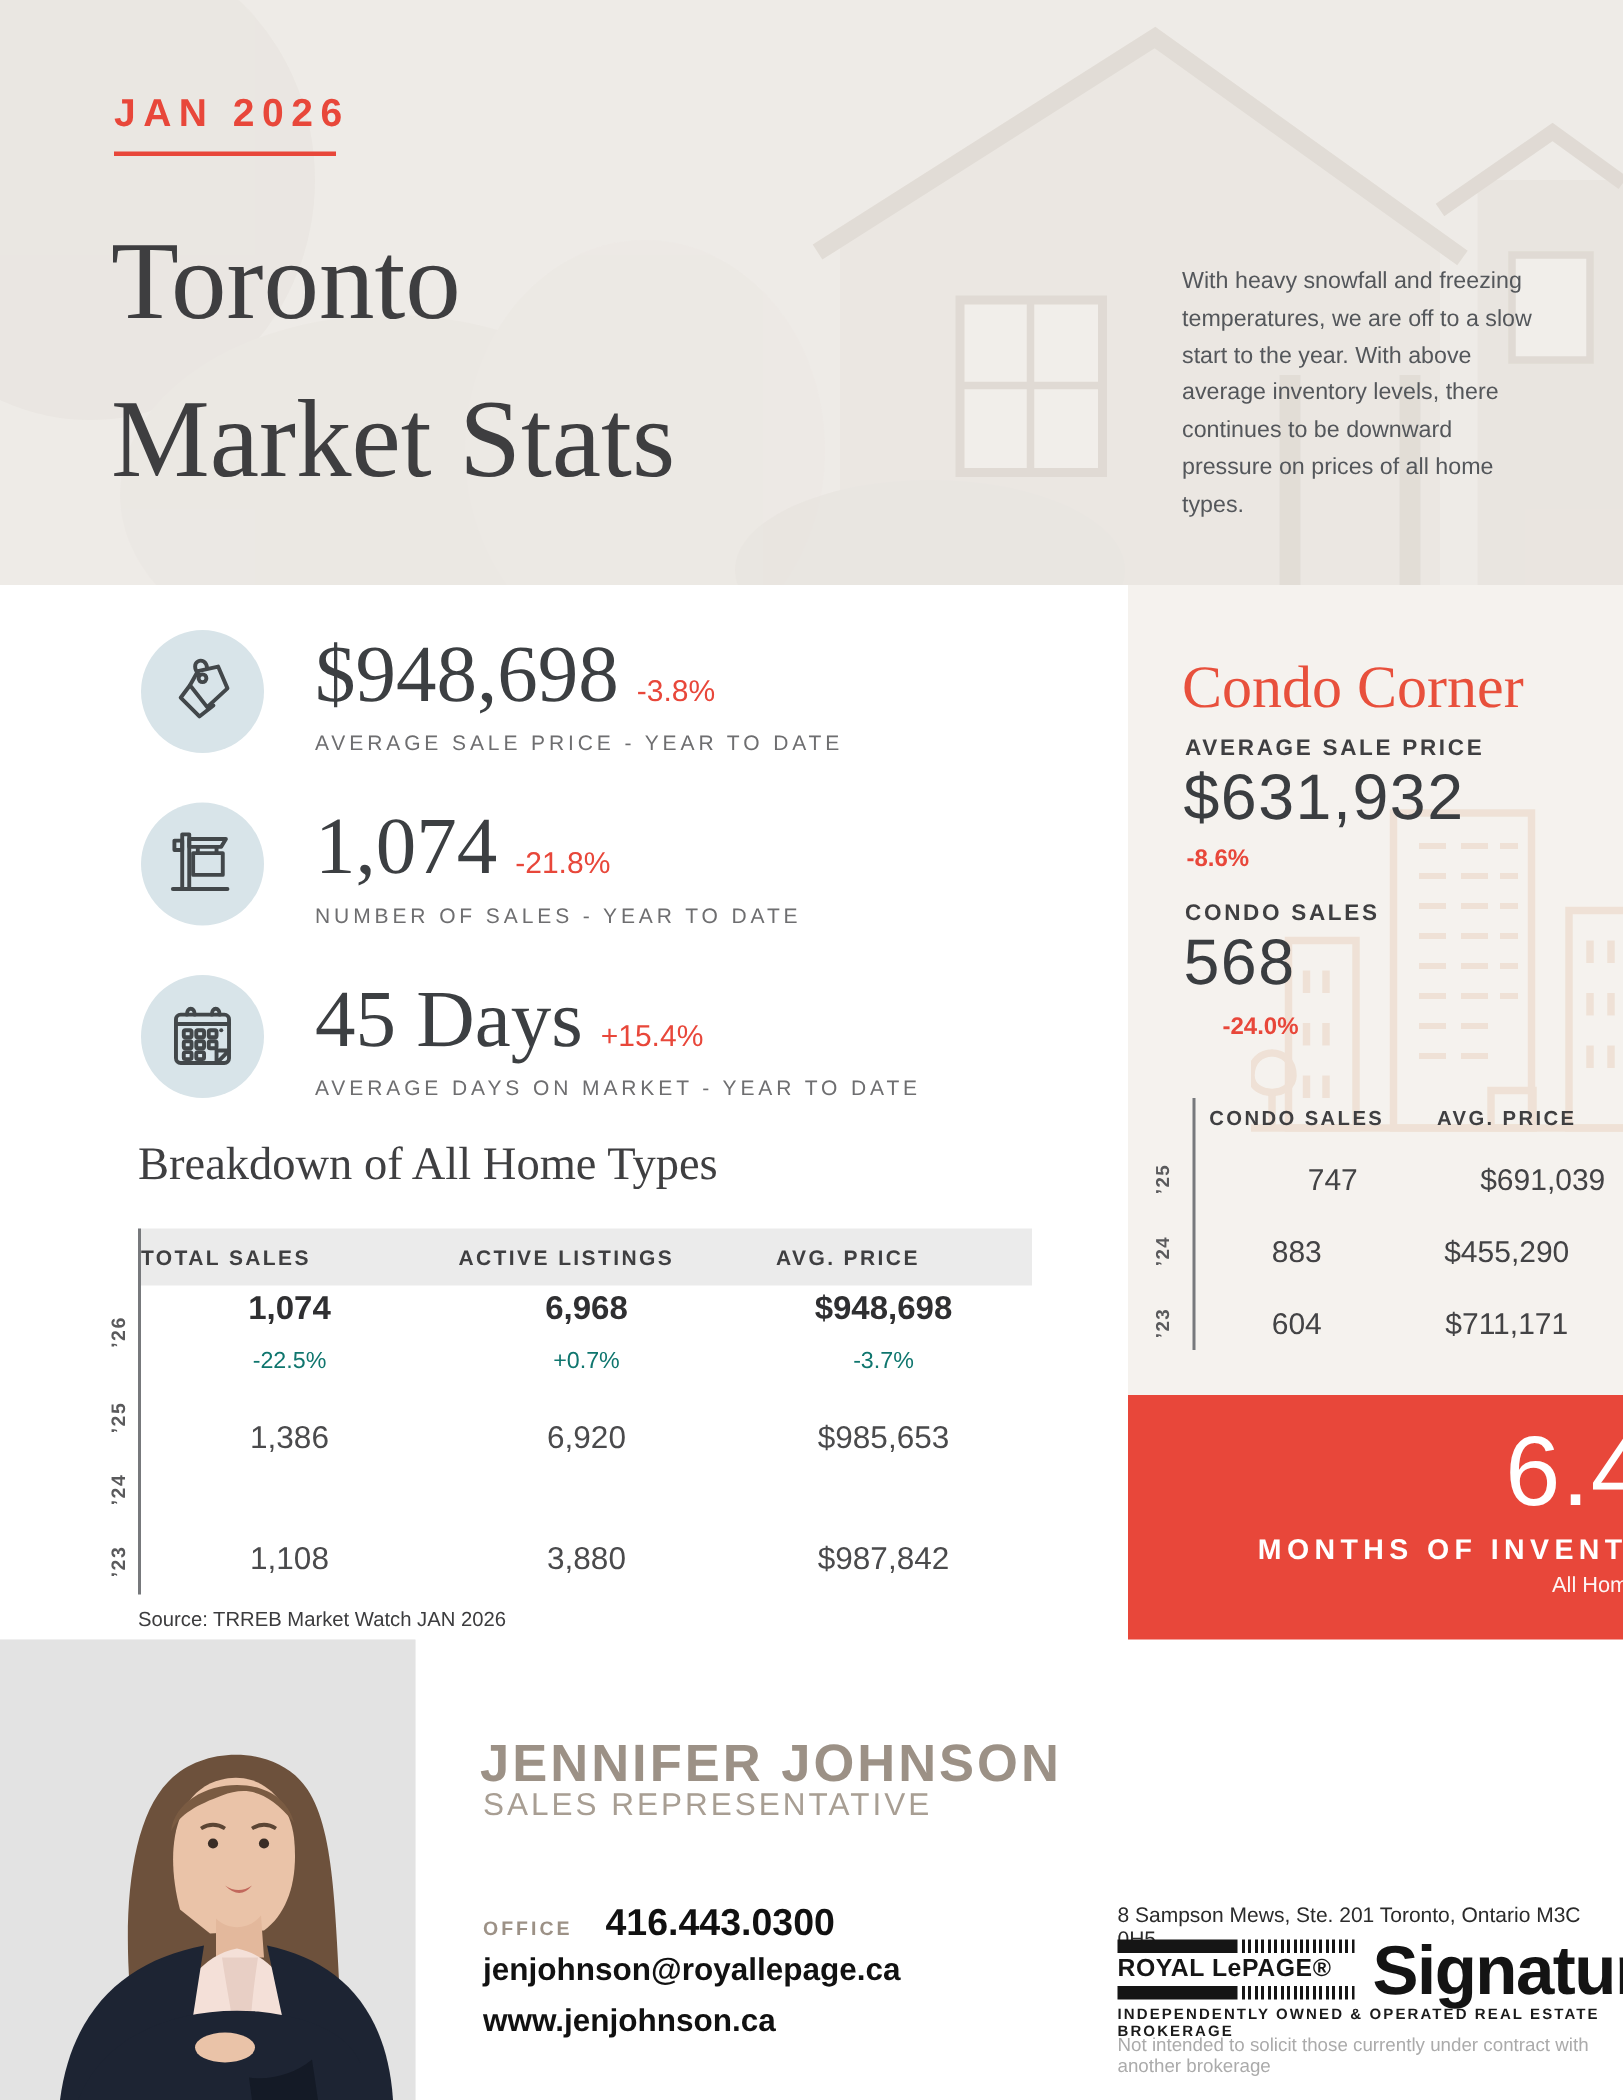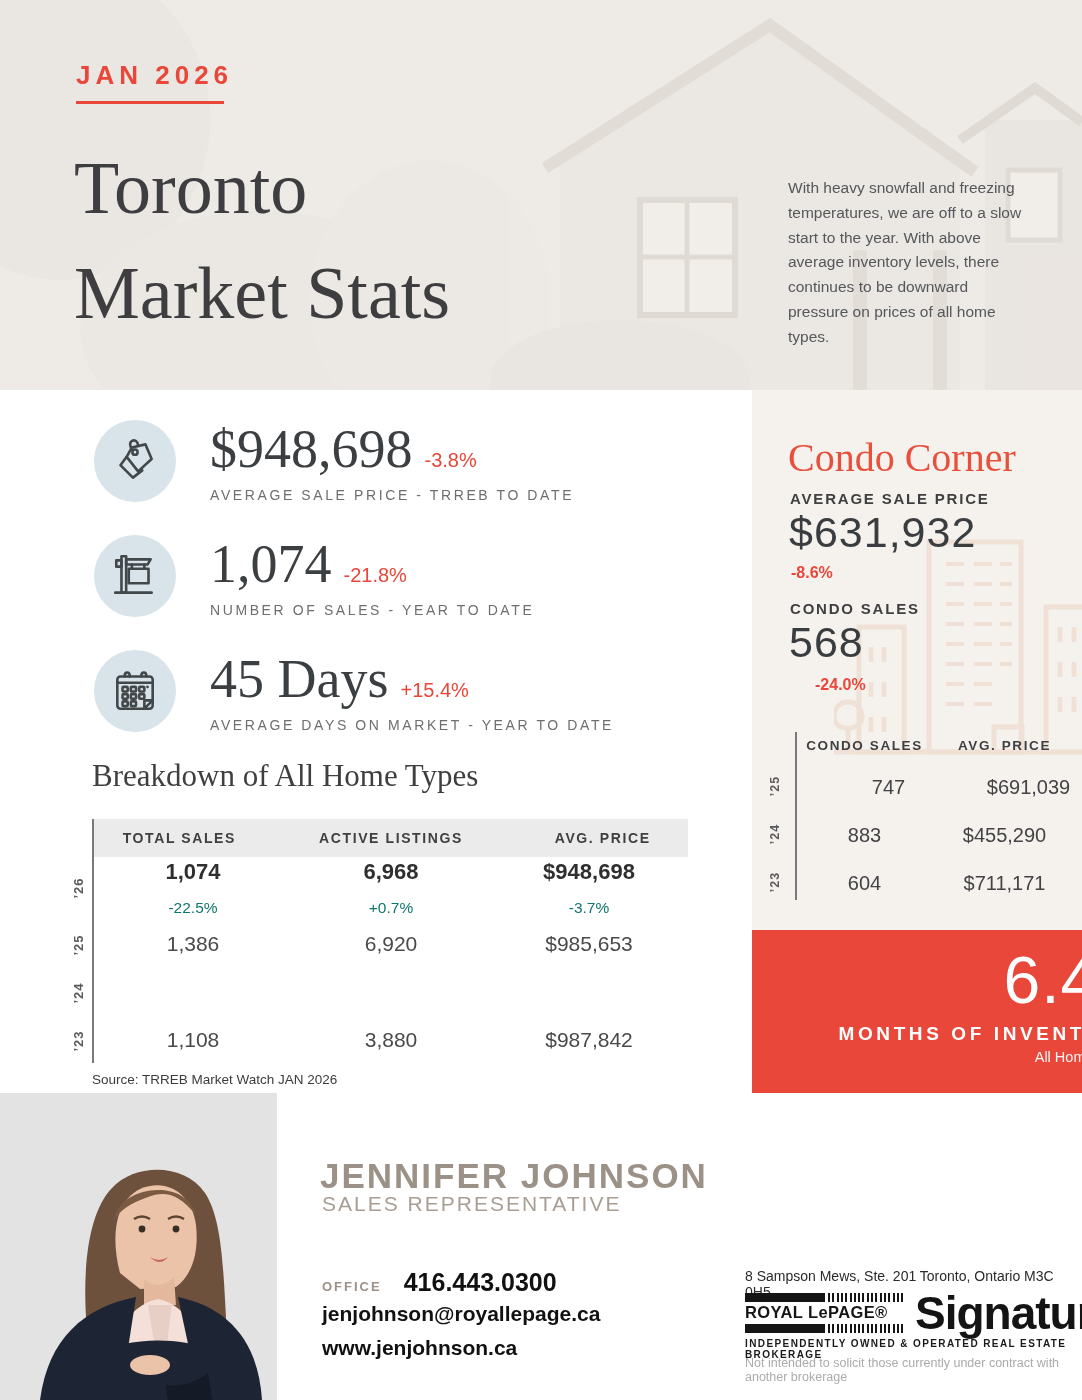--- a/index.html
+++ b/index.html
@@ -20,26 +20,26 @@
   .stat-icon { width:82px; height:82px; border-radius:50%; background:#d8e4e9; display:flex; align-items:center; justify-content:center; flex:0 0 82px; }
   .stat-body { margin-left:34px; padding-top:0; }
   .stat-valueline { display:flex; align-items:baseline; }
   .stat-value { font-family:"Liberation Serif", serif; font-size:54px; line-height:1.08; color:#3c3f42; }
   .stat-change { font-size:20px; color:#e8473a; margin-left:12px; }
   .stat-label { font-size:14px; letter-spacing:2.6px; color:#6e6e70; margin-top:9px; }
 
   
   .bd-title { position:absolute; left:92px; top:758px; font-family:"Liberation Serif", serif; font-size:31px; color:#3f3f41; }
   .bd-table { position:absolute; left:92px; top:819px; width:596px; height:244px; border-left:2px solid #77797c; }
-  .bd-head { height:38px; background:#ebebeb; display:grid; grid-template-columns:1fr 1fr 1fr; align-items:center; text-align:center; font-weight:bold; font-size:14px; letter-spacing:1.6px; color:#3f3f41;gap:41px; }
+  .bd-head { height:38px; background:#ebebeb; display:grid; grid-template-columns:1fr 1fr 1fr; align-items:center; font-weight:bold; font-size:14px; letter-spacing:1.6px; color:#3f3f41;gap:41px; }
   .bd-row { position:absolute; left:0; width:100%; display:grid; grid-template-columns:1fr 1fr 1fr; text-align:center; }
   .bd-row-current { top:40px; }
   .bd-val-b { font-size:22px; font-weight:bold; color:#2f2f31; }
   .bd-pct { font-size:15.5px; color:#0f766e; margin-top:14px; }
-  .bd-row-25 { top:113px; } .bd-row-24 { top:161px; } .bd-row-23 { top:209px; }
+  .bd-row-25 { top:128px; } .bd-row-24 { top:161px; } .bd-row-23 { top:209px; }
   .bd-val { font-size:21px; color:#4a4a4c; }
   .year-tab { position:absolute; width:32px; height:32px; display:flex; align-items:center; justify-content:center; transform:rotate(-90deg); font-size:13px; font-weight:bold; letter-spacing:1px; color:#5a5a5c; }
   .source-note { position:absolute; left:92px; top:1072px; font-size:13.5px; color:#3c3c3e; }
 
   
   .condo-panel { position:absolute; left:752px; top:390px; width:346px; height:540px; background:#f5f2ee; overflow:hidden;padding-left:36px; }
   .condo-art { position:absolute; right:-6px; top:142px; opacity:.85; }
   .condo-title { position:absolute; left:36px; top:44px; font-family:"Liberation Serif", serif; font-size:40px; color:#e8503c; }
   .condo-lbl { position:absolute; left:38px; font-size:15px; font-weight:bold; letter-spacing:1.8px; color:#3f3f41; }
   .condo-big { position:absolute; left:37px; font-size:43px; color:#3a3d40; letter-spacing:1px; }
@@ -122,21 +122,21 @@
           <circle cx="50" cy="33" r="5"></circle>
           <path d="M46 29 C30 12, 54 2, 56 20" fill="none"></path>
         </g>
       </svg>
     </div>
     <div class="stat-body">
       <div class="stat-valueline">
         <span class="stat-value">$948,698</span>
         <span class="stat-change">-3.8%</span>
       </div>
-      <div class="stat-label">AVERAGE SALE PRICE - TRREB TO DATE</div>
+      <div class="stat-label">AVERAGE SALE PRICE - YEAR TO DATE</div>
     </div>
   </div>
 
   <div class="stat" style="top:535px;">
     <div class="stat-icon">
       <svg width="52" height="52" viewBox="0 0 100 100" fill="none">
         <g stroke="#42474a" stroke-width="5" stroke-linejoin="round" stroke-linecap="round">
           <rect x="24" y="12" width="9" height="70"></rect>
           <rect x="14" y="20" width="10" height="12"></rect>
           <path d="M33 18 L80 18 L74 28 L33 28 Z"></path>

